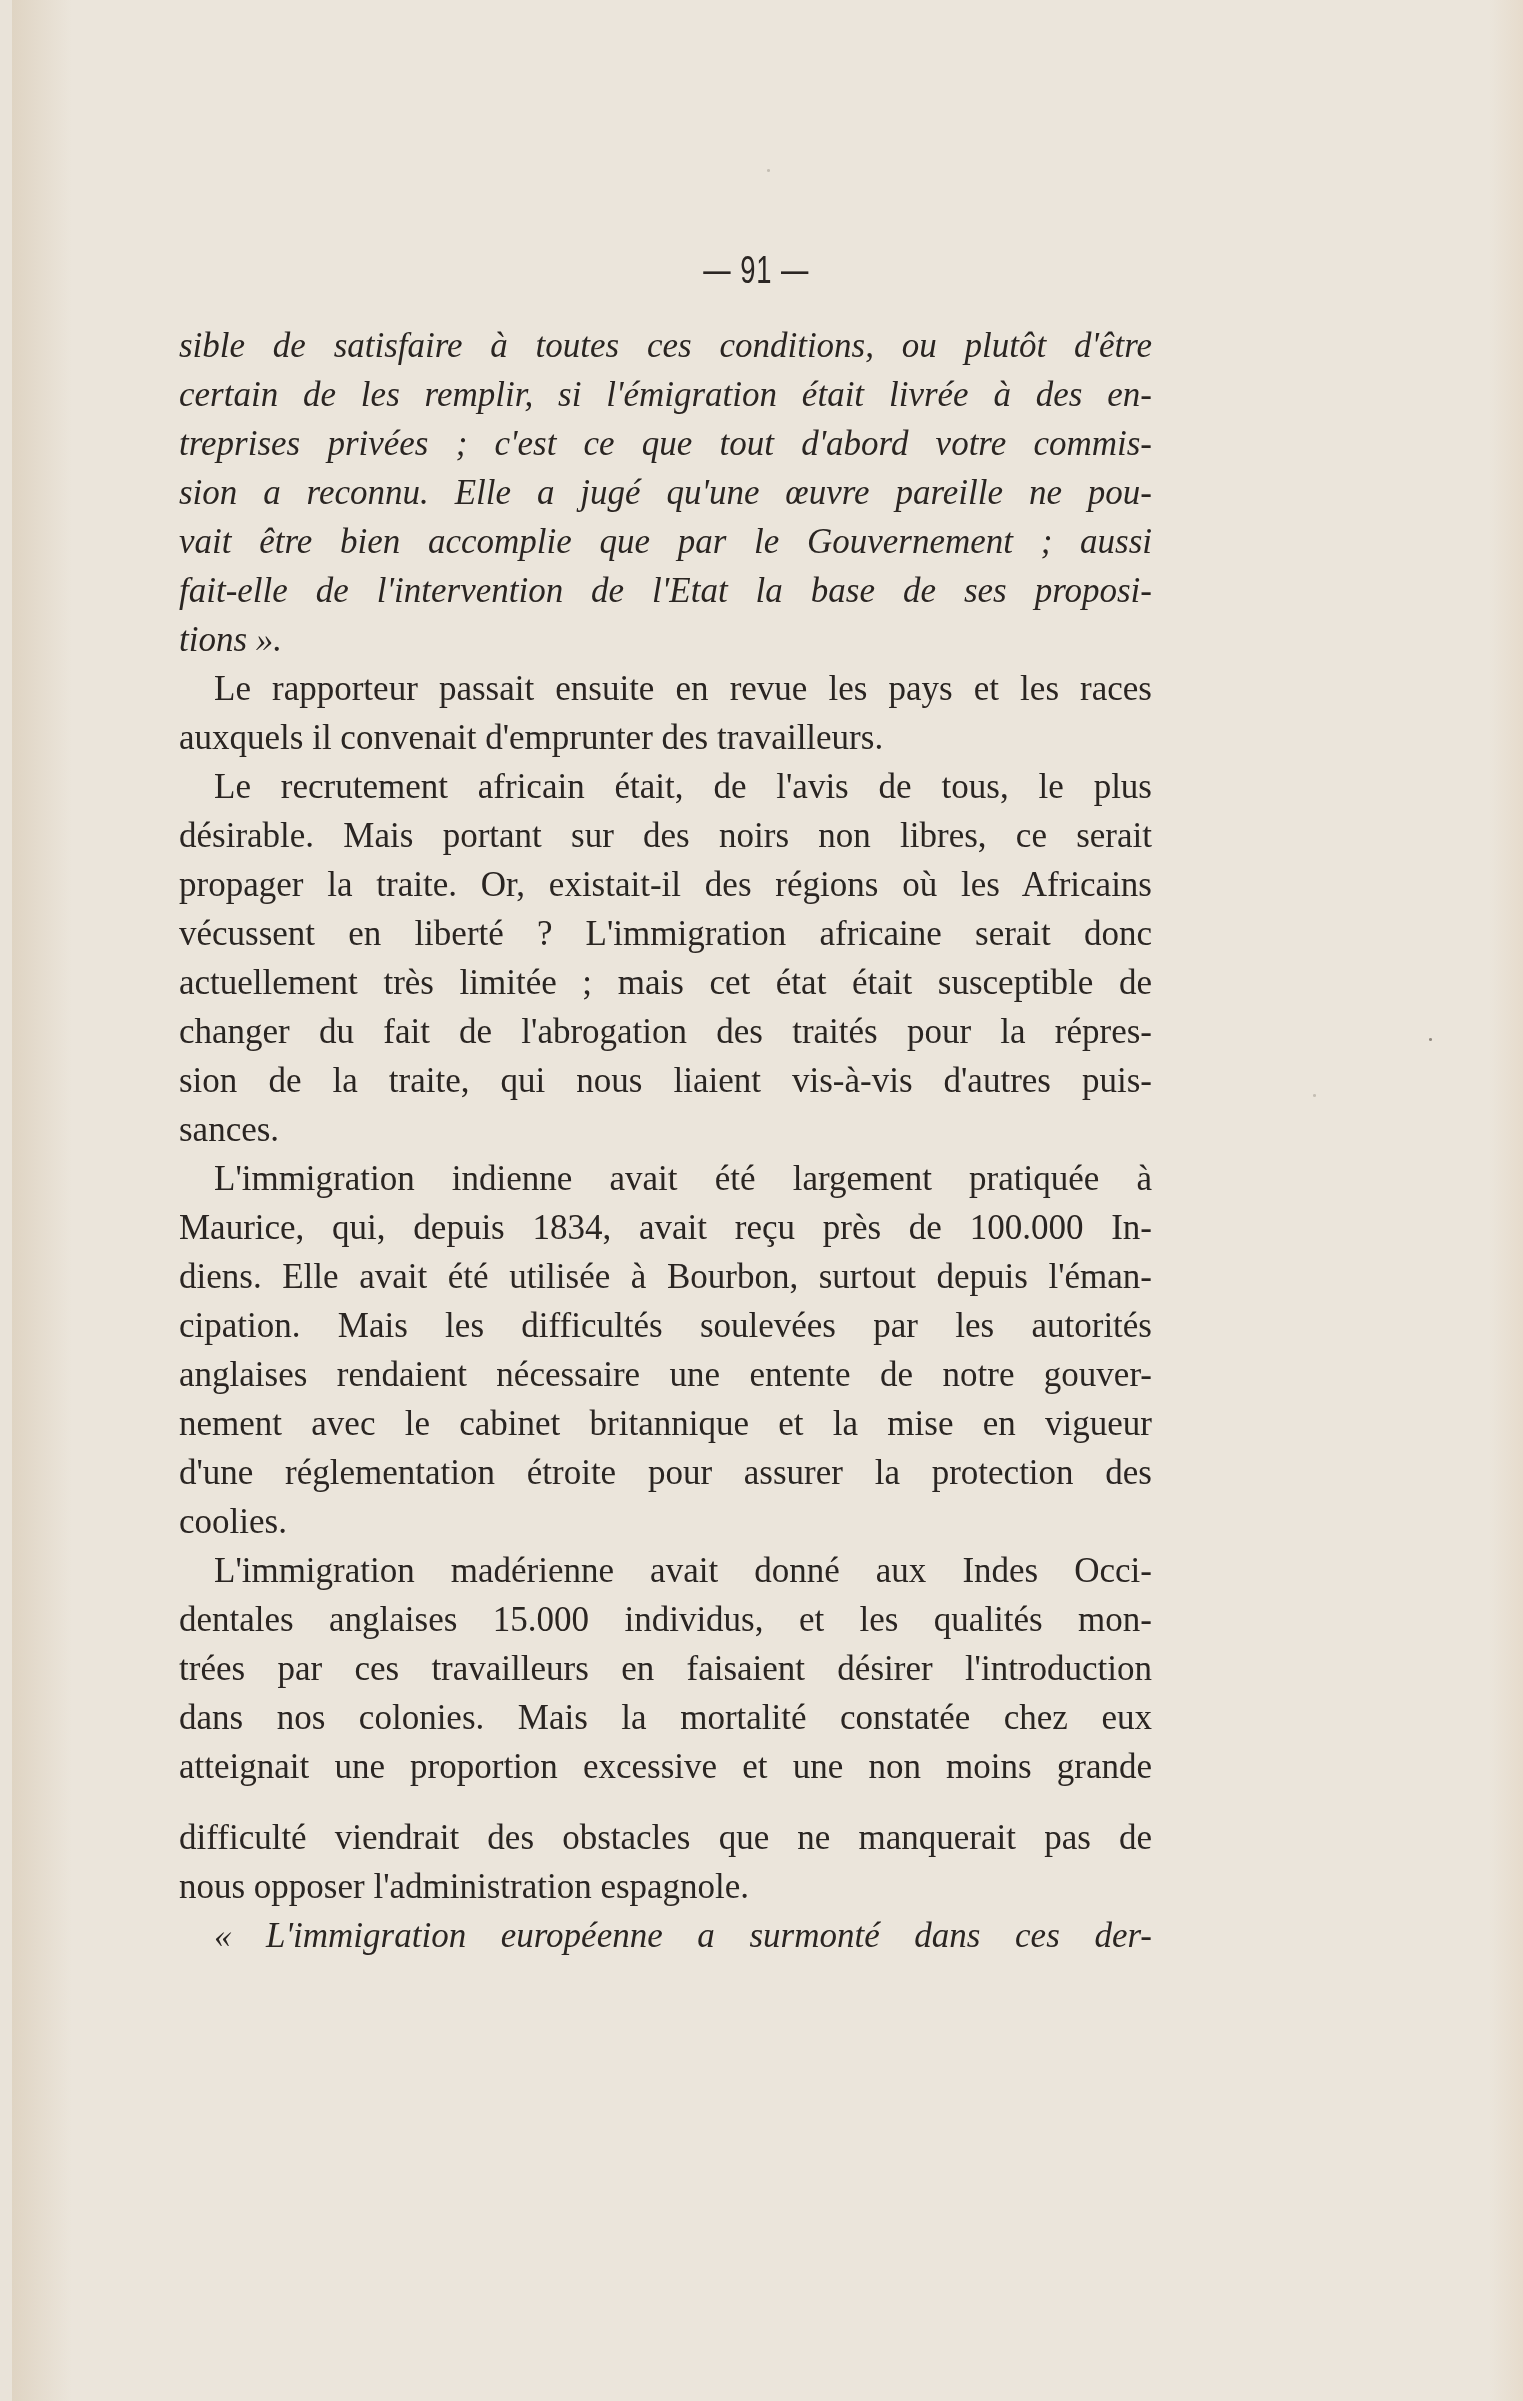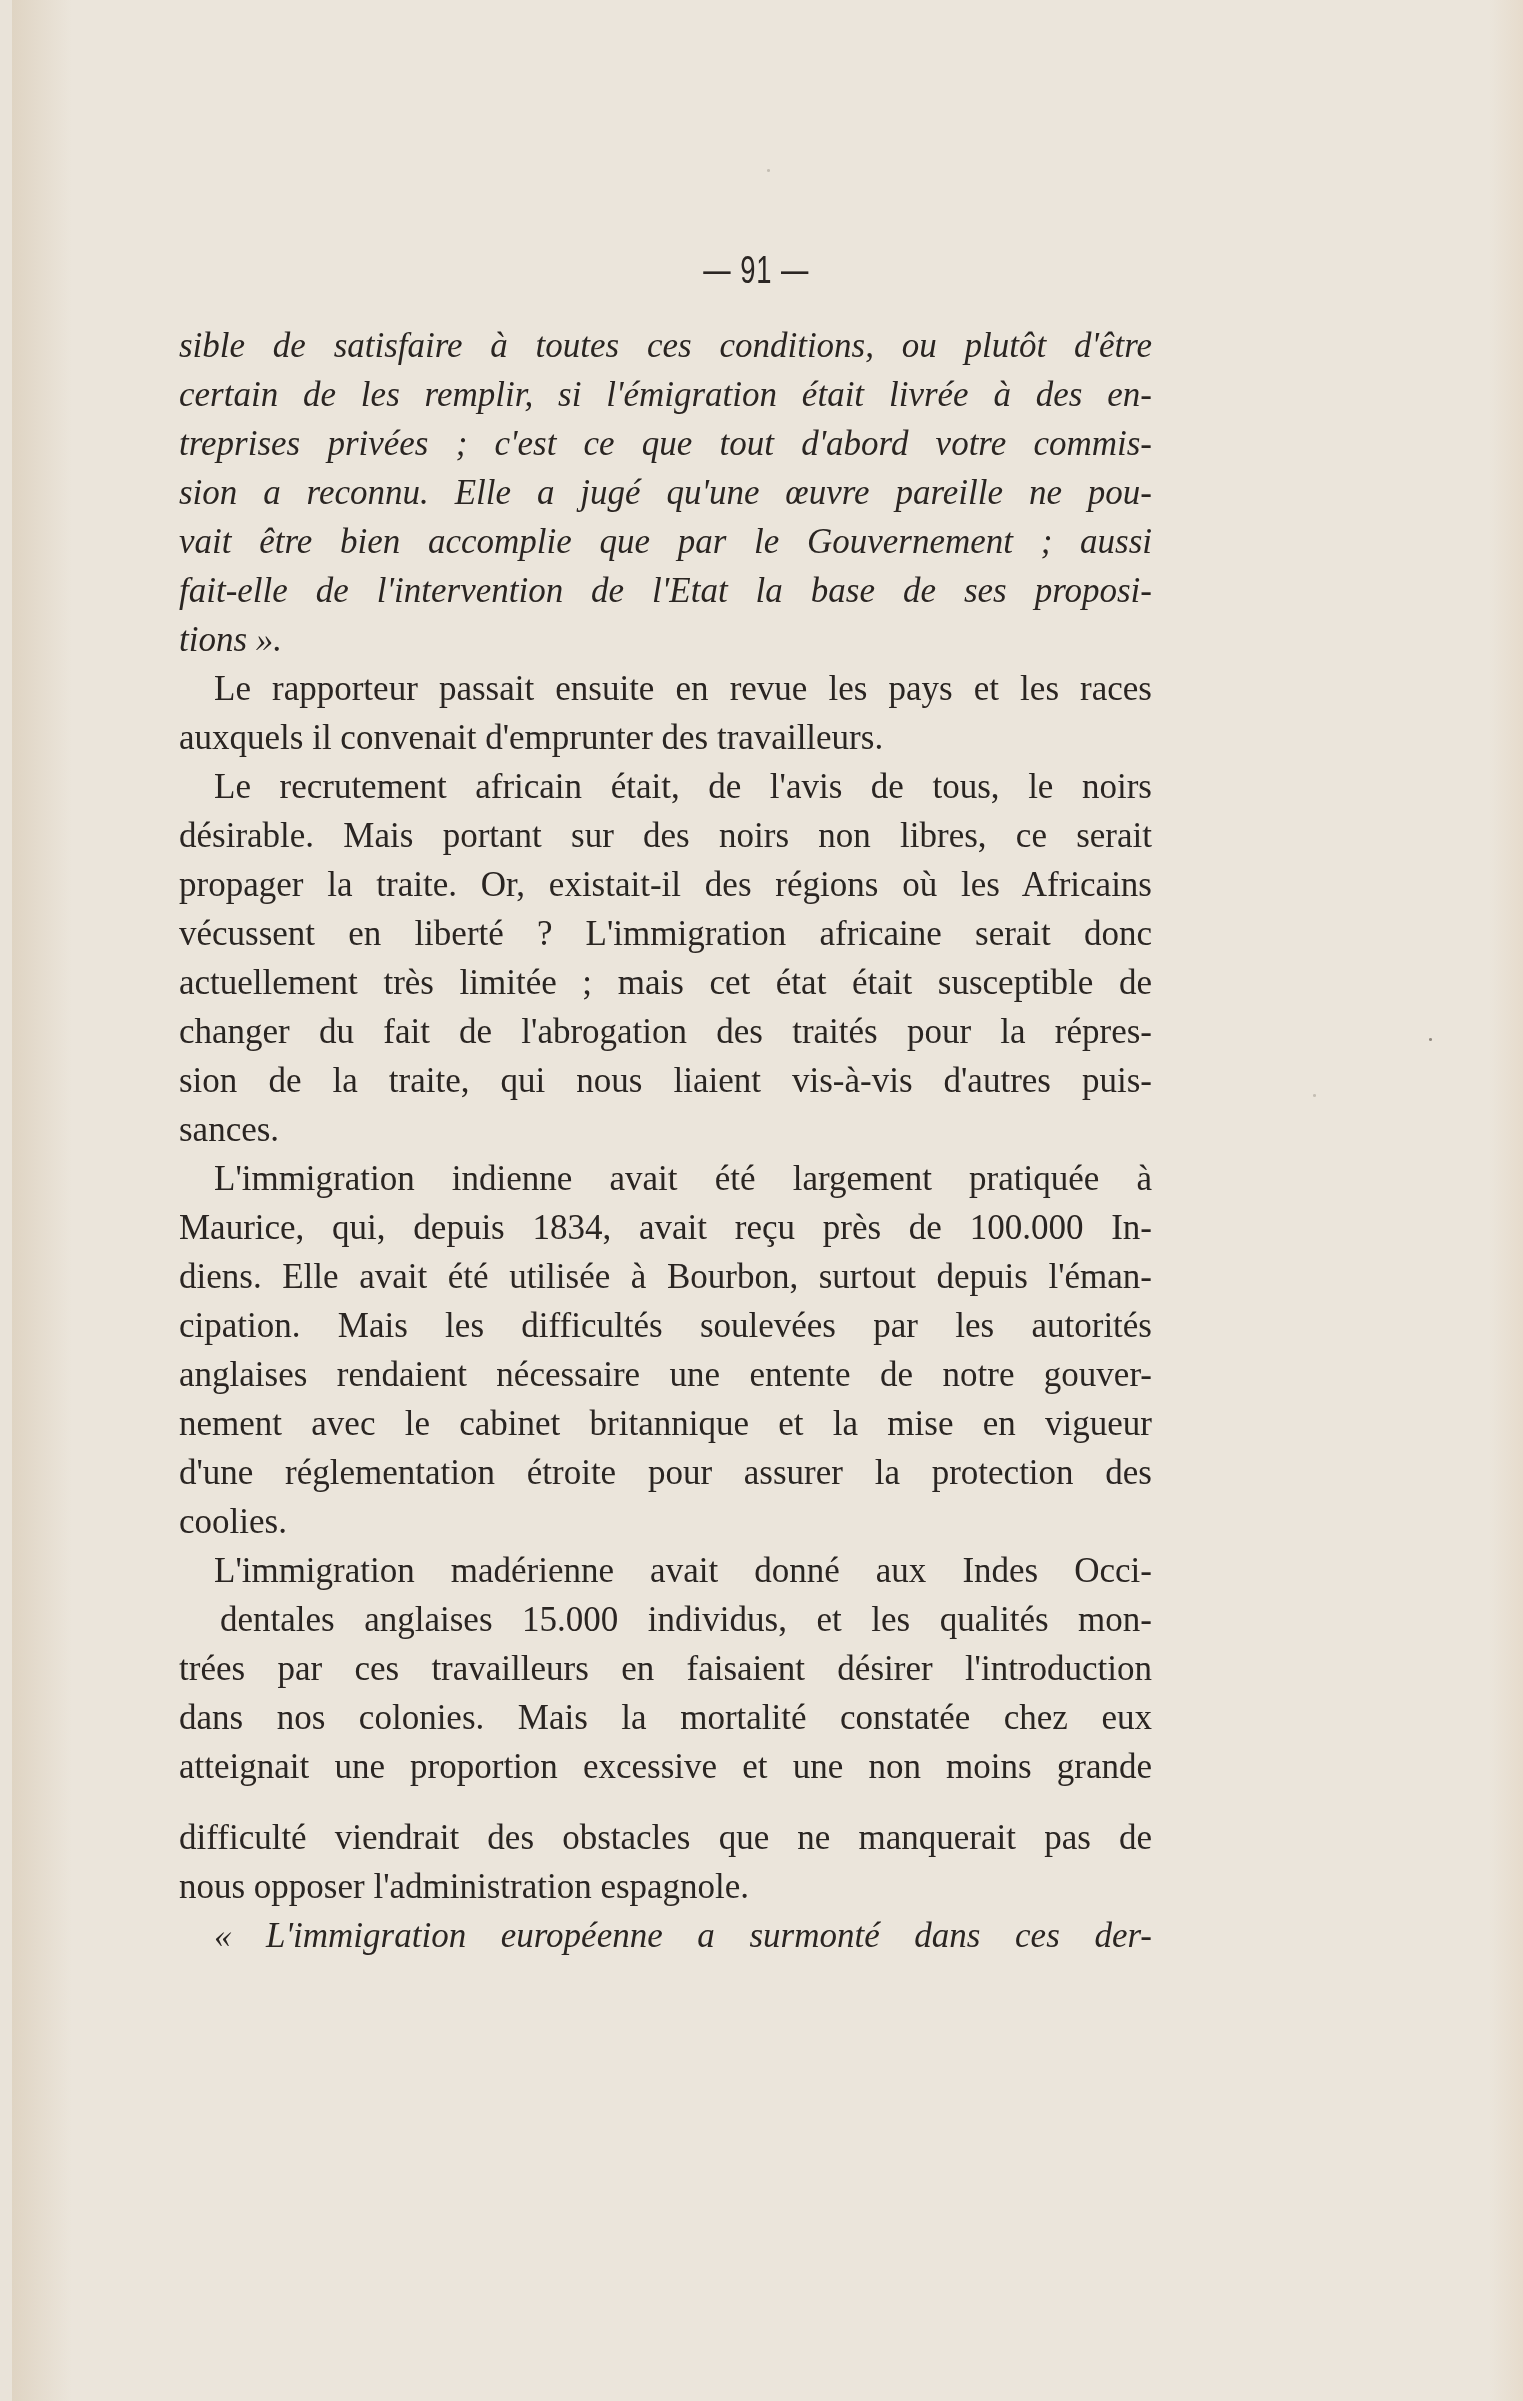--- a/index.html
+++ b/index.html
@@ -93,21 +93,21 @@
       <span class="line" style="white-space: nowrap;"><span style="white-space: nowrap; word-spacing: 0px;">fait-elle de l'intervention de l'Etat la base de ses proposi-</span></span>
       <span class="line last" style="white-space: nowrap;"><span style="white-space: nowrap;">tions ».</span></span>
     </div>
 
     <div class="para">
       <span class="line indent" style="white-space: nowrap;"><span style="white-space: nowrap; word-spacing: 0px;">Le rapporteur passait ensuite en revue les pays et les races</span></span>
       <span class="line last" style="white-space: nowrap;"><span style="white-space: nowrap;">auxquels il convenait d'emprunter des travailleurs.</span></span>
     </div>
 
     <div class="para">
-      <span class="line indent" style="white-space: nowrap;"><span style="white-space: nowrap; word-spacing: 0px;">Le recrutement africain était, de l'avis de tous, le noirs</span></span>
+      <span class="line indent" style="white-space: nowrap;"><span style="white-space: nowrap; word-spacing: 0px;">Le recrutement africain était, de l'avis de tous, le plus</span></span>
       <span class="line" style="white-space: nowrap;"><span style="white-space: nowrap; word-spacing: 0px;">désirable. Mais portant sur des noirs non libres, ce serait</span></span>
       <span class="line" style="white-space: nowrap;"><span style="white-space: nowrap; word-spacing: 0px;">propager la traite. Or, existait-il des régions où les Africains</span></span>
       <span class="line" style="white-space: nowrap;"><span style="white-space: nowrap; word-spacing: 0px;">vécussent en liberté ? L'immigration africaine serait donc</span></span>
       <span class="line" style="white-space: nowrap;"><span style="white-space: nowrap; word-spacing: 0px;">actuellement très limitée ; mais cet état était susceptible de</span></span>
       <span class="line" style="white-space: nowrap;"><span style="white-space: nowrap; word-spacing: 0px;">changer du fait de l'abrogation des traités pour la répres-</span></span>
       <span class="line" style="white-space: nowrap;"><span style="white-space: nowrap; word-spacing: 0px;">sion de la traite, qui nous liaient vis-à-vis d'autres puis-</span></span>
       <span class="line last" style="white-space: nowrap;"><span style="white-space: nowrap; margin-top: 14px;">sances.</span></span>
     </div>
 
     <div class="para">
@@ -116,21 +116,21 @@
       <span class="line" style="white-space: nowrap;"><span style="white-space: nowrap; word-spacing: 0px;">diens. Elle avait été utilisée à Bourbon, surtout depuis l'éman-</span></span>
       <span class="line" style="white-space: nowrap;"><span style="white-space: nowrap; word-spacing: 0px;">cipation. Mais les difficultés soulevées par les autorités</span></span>
       <span class="line" style="white-space: nowrap;"><span style="white-space: nowrap; word-spacing: 0px;">anglaises rendaient nécessaire une entente de notre gouver-</span></span>
       <span class="line" style="white-space: nowrap;"><span style="white-space: nowrap; word-spacing: 0px;">nement avec le cabinet britannique et la mise en vigueur</span></span>
       <span class="line" style="white-space: nowrap;"><span style="white-space: nowrap; word-spacing: 0px;">d'une réglementation étroite pour assurer la protection des</span></span>
       <span class="line last" style="white-space: nowrap;"><span style="white-space: nowrap;">coolies.</span></span>
     </div>
 
     <div class="para">
       <span class="line indent" style="white-space: nowrap;"><span style="white-space: nowrap; word-spacing: 0px;">L'immigration madérienne avait donné aux Indes Occi-</span></span>
-      <span class="line" style="white-space: nowrap; margin-left: 41px;"><span style="white-space: nowrap; word-spacing: 0px;">dentales anglaises 15.000 individus, et les qualités mon-</span></span>
+      <span class="line" style="white-space: nowrap;"><span style="white-space: nowrap; word-spacing: 0px;">dentales anglaises 15.000 individus, et les qualités mon-</span></span>
       <span class="line" style="white-space: nowrap;"><span style="white-space: nowrap; word-spacing: 0px;">trées par ces travailleurs en faisaient désirer l'introduction</span></span>
       <span class="line" style="white-space: nowrap;"><span style="white-space: nowrap; word-spacing: 0px;">dans nos colonies. Mais la mortalité constatée chez eux</span></span>
       <span class="line" style="white-space: nowrap;"><span style="white-space: nowrap; word-spacing: 0px;">atteignait une proportion excessive et une non moins grande</span></span>
       <span class="line" style="white-space: nowrap; margin-top: 22px;"><span style="white-space: nowrap; word-spacing: 0px;">difficulté viendrait des obstacles que ne manquerait pas de</span></span>
       <span class="line last" style="white-space: nowrap;"><span style="white-space: nowrap;">nous opposer l'administration espagnole.</span></span>
     </div>
 
     <div class="para italic">
       <span class="line indent" style="white-space: nowrap;"><span style="white-space: nowrap; word-spacing: 0px;">« L'immigration européenne a surmonté dans ces der-</span></span>
     </div>

